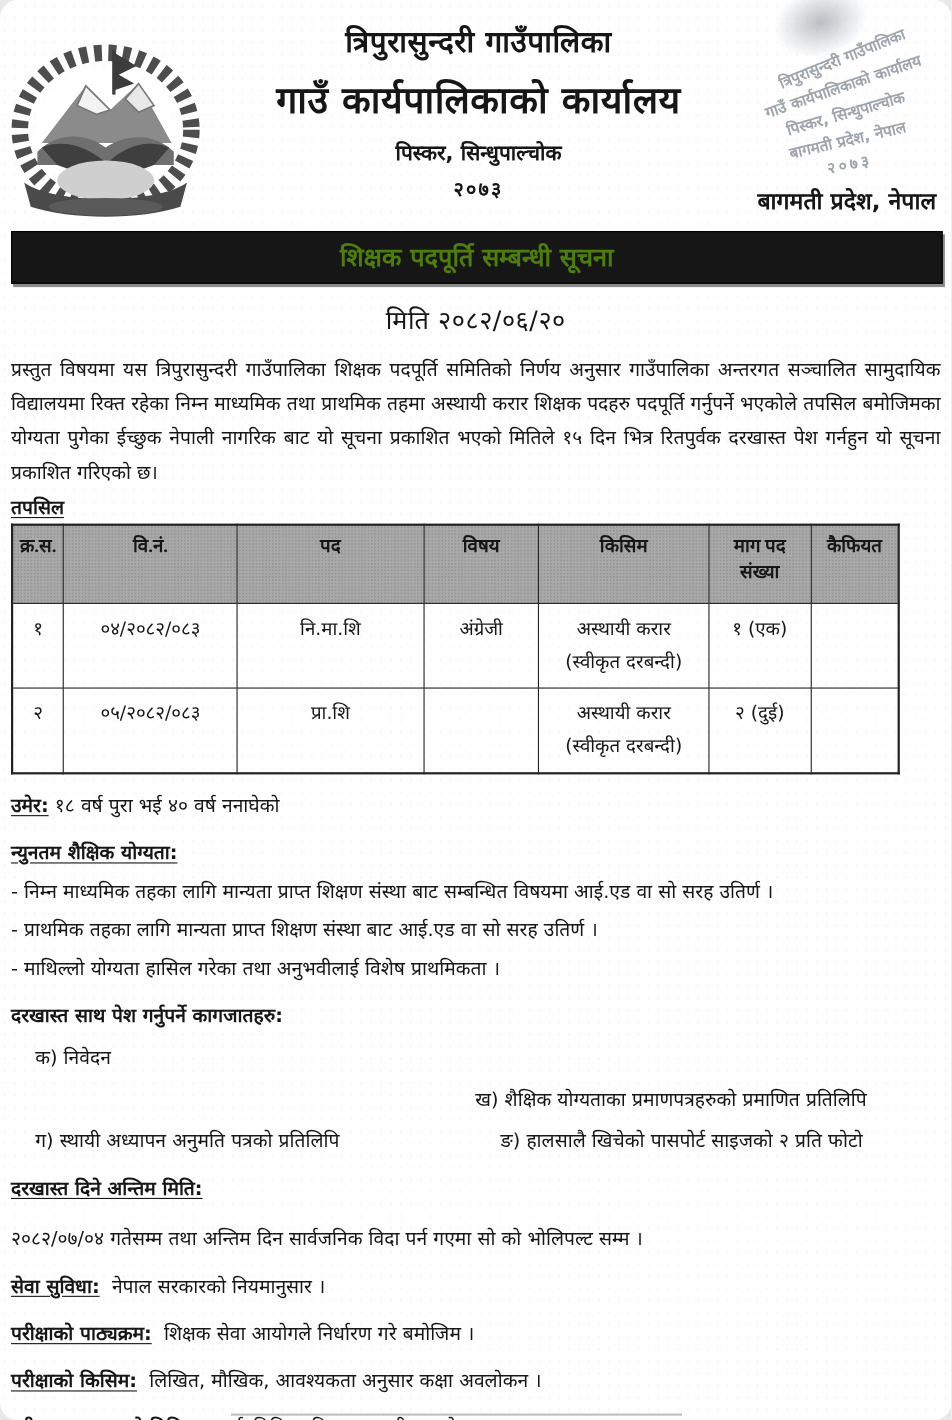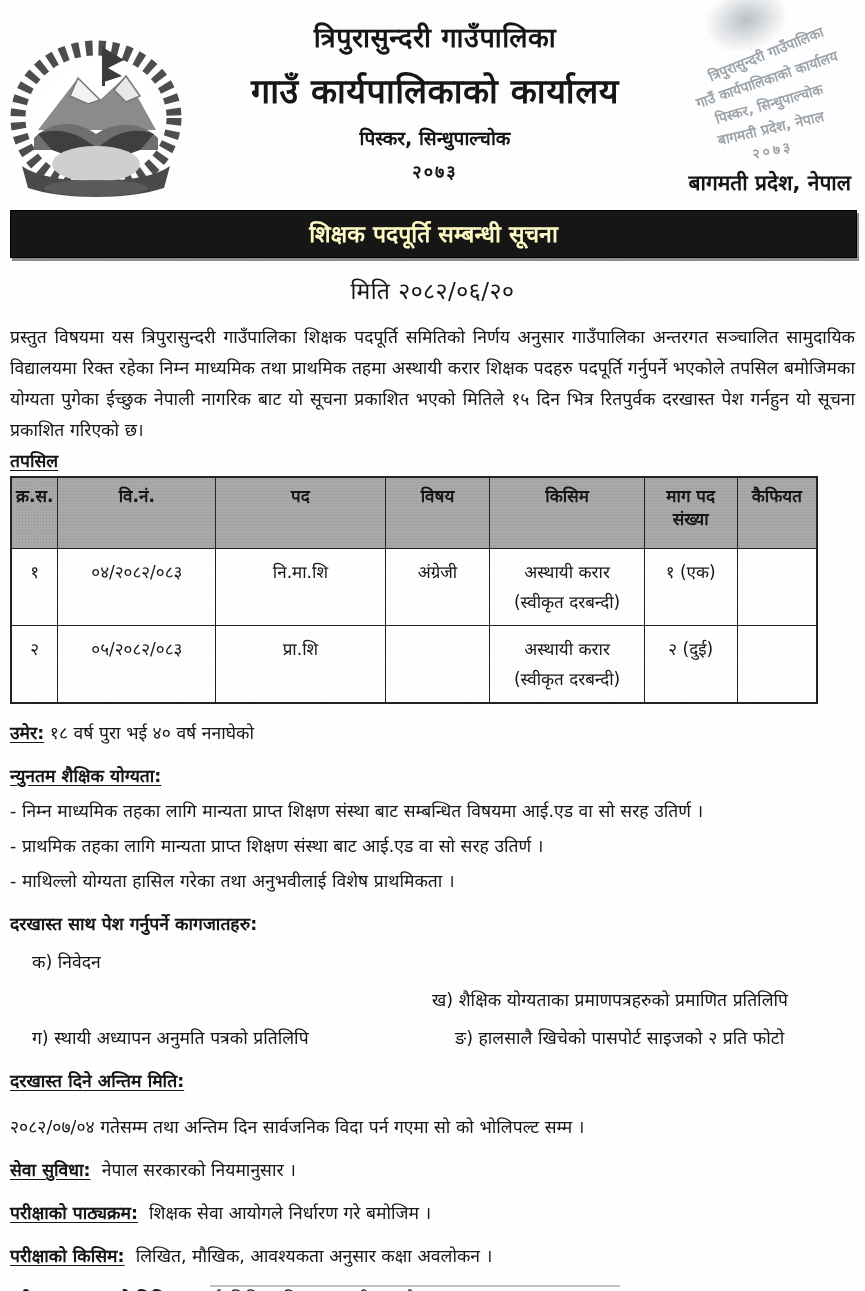--- a/index.html
+++ b/index.html
@@ -1,20 +1,21 @@
 <!DOCTYPE html>
 <html><head>
 <meta charset="utf-8">
 <style>
   html,body{margin:0;padding:0;background:#e8e8e8;}
   .page{
     position:relative;width:865px;height:1291px;margin:0 auto;background:#fefefe;
     font-family:"DejaVu Sans","Liberation Sans",sans-serif;color:#161616;overflow:hidden;
     background-image:radial-gradient(rgba(0,0,0,0.025) 1px, transparent 1px);
     background-size:9px 11px;
+    border-radius:16px;
   }
   
   .header{position:relative;height:206px;}
   .emblem{position:absolute;left:8px;top:38px;width:178px;height:166px;}
   .title-block{position:absolute;left:200px;width:470px;top:18px;text-align:center;}
   .t-muni{font-size:27px;font-weight:bold;letter-spacing:.5px;}
   .t-office{font-size:34px;font-weight:bold;margin-top:12px;letter-spacing:.5px;}
   .t-addr{font-size:19px;font-weight:bold;margin-top:12px;}
   .t-year{font-size:18px;font-weight:bold;margin-top:8px;letter-spacing:2px;}
   .stamp{position:absolute;right:8px;top:-4px;width:200px;height:158px;
@@ -23,31 +24,31 @@
      background:radial-gradient(closest-side,rgba(110,120,130,.55),rgba(130,140,150,.25) 60%,transparent);}
   .stamp .sline{display:block;text-align:center;font-size:14px;font-weight:bold;line-height:20px;white-space:nowrap;}
   .stamp .s0{transform:rotate(-6deg) translate(6px,46px);}
   .stamp .s1{transform:rotate(-3deg) translate(2px,50px);font-size:14px;}
   .stamp .s2{transform:rotate(0deg) translate(0,54px);}
   .stamp .s3{transform:rotate(3deg) translate(-2px,58px);}
   .stamp .s4{transform:rotate(5deg) translate(-4px,60px);letter-spacing:3px;}
   .province{position:absolute;right:14px;top:168px;font-size:21px;font-weight:bold;}
   
   .banner{margin:4px 8px 0 10px;background:#161616;border:1px solid #000;
-          box-shadow:2px 3px 0 rgba(0,0,0,.45);color:#fef9c3;text-align:center;
+          box-shadow:2px 3px 0 rgba(0,0,0,.45);color:#4d7c0f;text-align:center;
           font-size:23px;font-weight:bold;padding:6px 0 8px;}
   .dateline{text-align:center;font-size:23px;margin-top:16px;letter-spacing:.5px;}
   
   .intro{margin:16px 10px 0 10px;font-size:17.5px;line-height:31px;text-align:justify;}
   .lbl{font-weight:bold;text-decoration:underline;text-underline-offset:3px;}
   .tapasil{margin:2px 0 4px 10px;font-size:17.5px;}
   
   table.roster{border-collapse:collapse;margin-left:10px;width:808px;border:2px solid #222;}
   table.roster th{background:#a9a9a9;background-image:radial-gradient(rgba(0,0,0,.12) 1px,transparent 1px);background-size:3px 3px;
-     border:1.5px solid #222;font-size:17px;font-weight:bold;padding:6px 3px 18px;vertical-align:top;white-space:pre-line;}
+     border:1.5px solid #222;font-size:17px;font-weight:bold;padding:6px 3px 18px;vertical-align:top;white-space:pre-line;font-family:Liberation Serif, serif;}
   table.roster th.short{padding-bottom:6px;}
   table.roster td{border:1.5px solid #222;font-size:17px;text-align:center;padding:8px 3px;
      vertical-align:top;white-space:pre-line;line-height:30px;height:52px;}
   
   .sec{margin:15px 10px 0 10px;font-size:17.5px;line-height:28px;}
   .dash-items div{margin-top:7px;}
   .doc-row{display:flex;margin-top:10px;justify-content:flex-end;}
   .doc-row .dl{width:445px;padding-left:22px;box-sizing:border-box;}
   .doc-row .dr{flex:1;}
   .bottom-scan-line{position:absolute;left:210px;bottom:4px;width:410px;height:2px;background:rgba(120,120,120,.45);}

